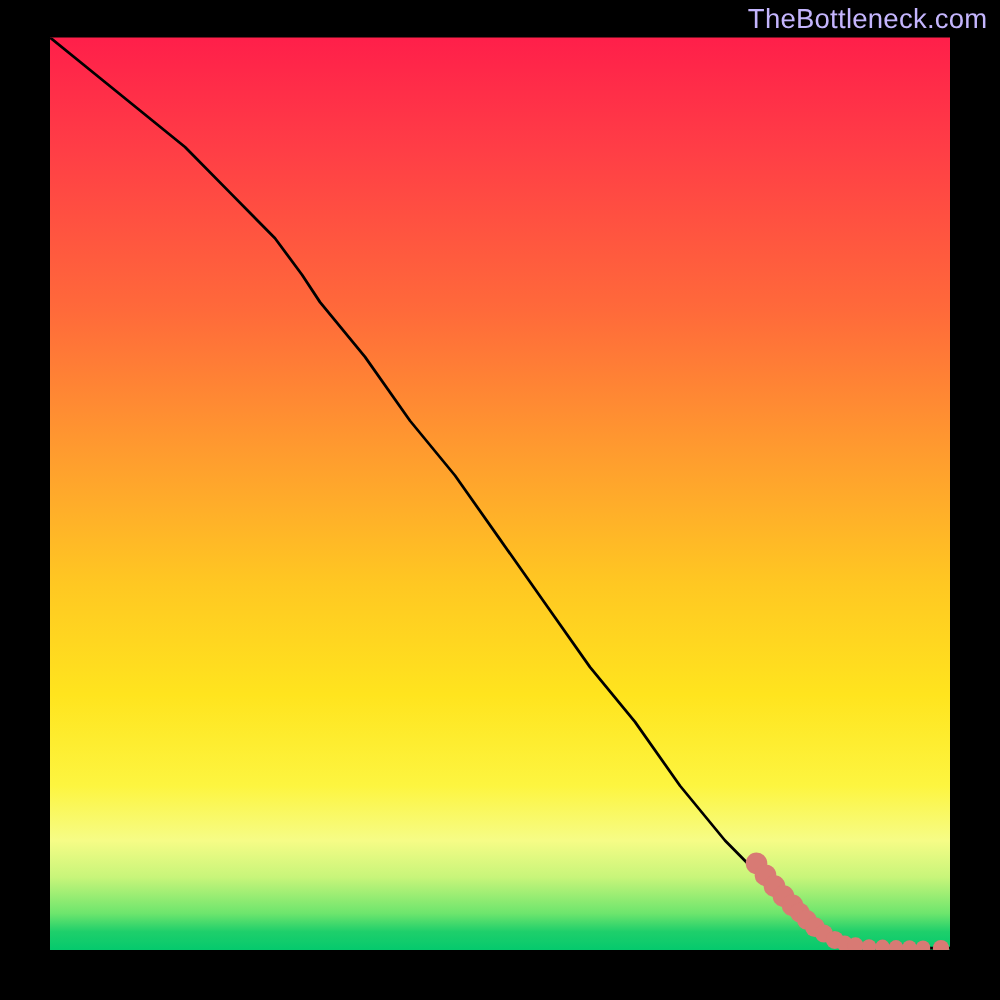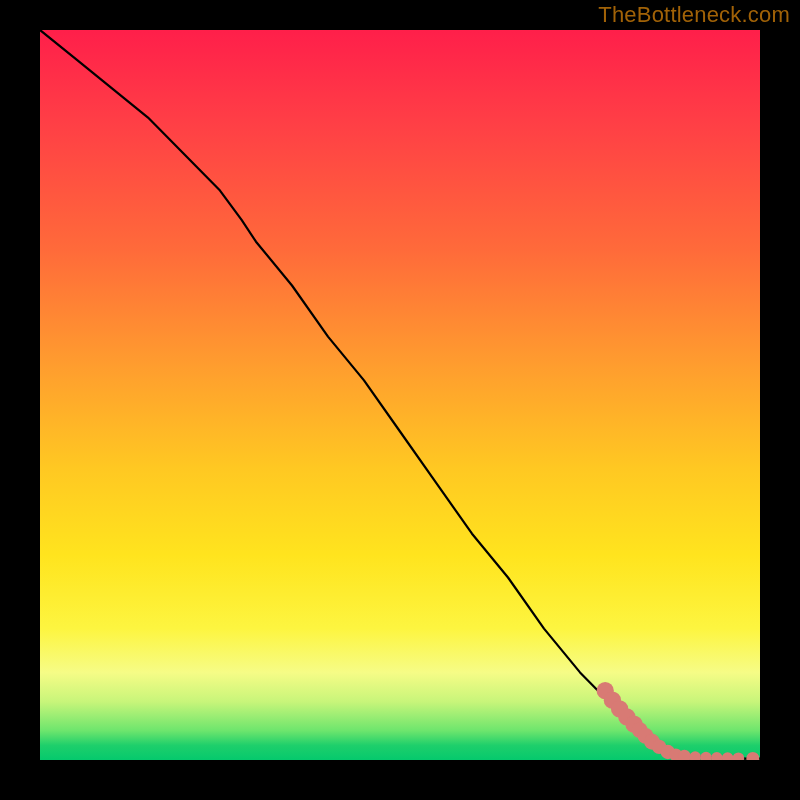--- a/index.html
+++ b/index.html
@@ -14,21 +14,21 @@
   .frame {
     position: relative;
     width: 800px;
     height: 800px;
     background: #000;
   }
   .attribution {
     position: absolute;
     top: 2px;
     right: 10px;
-    color: #a16207;
+    color: #c4b5fd;
     font-size: 22px;
     font-weight: 500;
     letter-spacing: 0.2px;
   }
   .plot-area {
     position: absolute;
     left: 40px;
     top: 30px;
     width: 720px;
     height: 730px;

